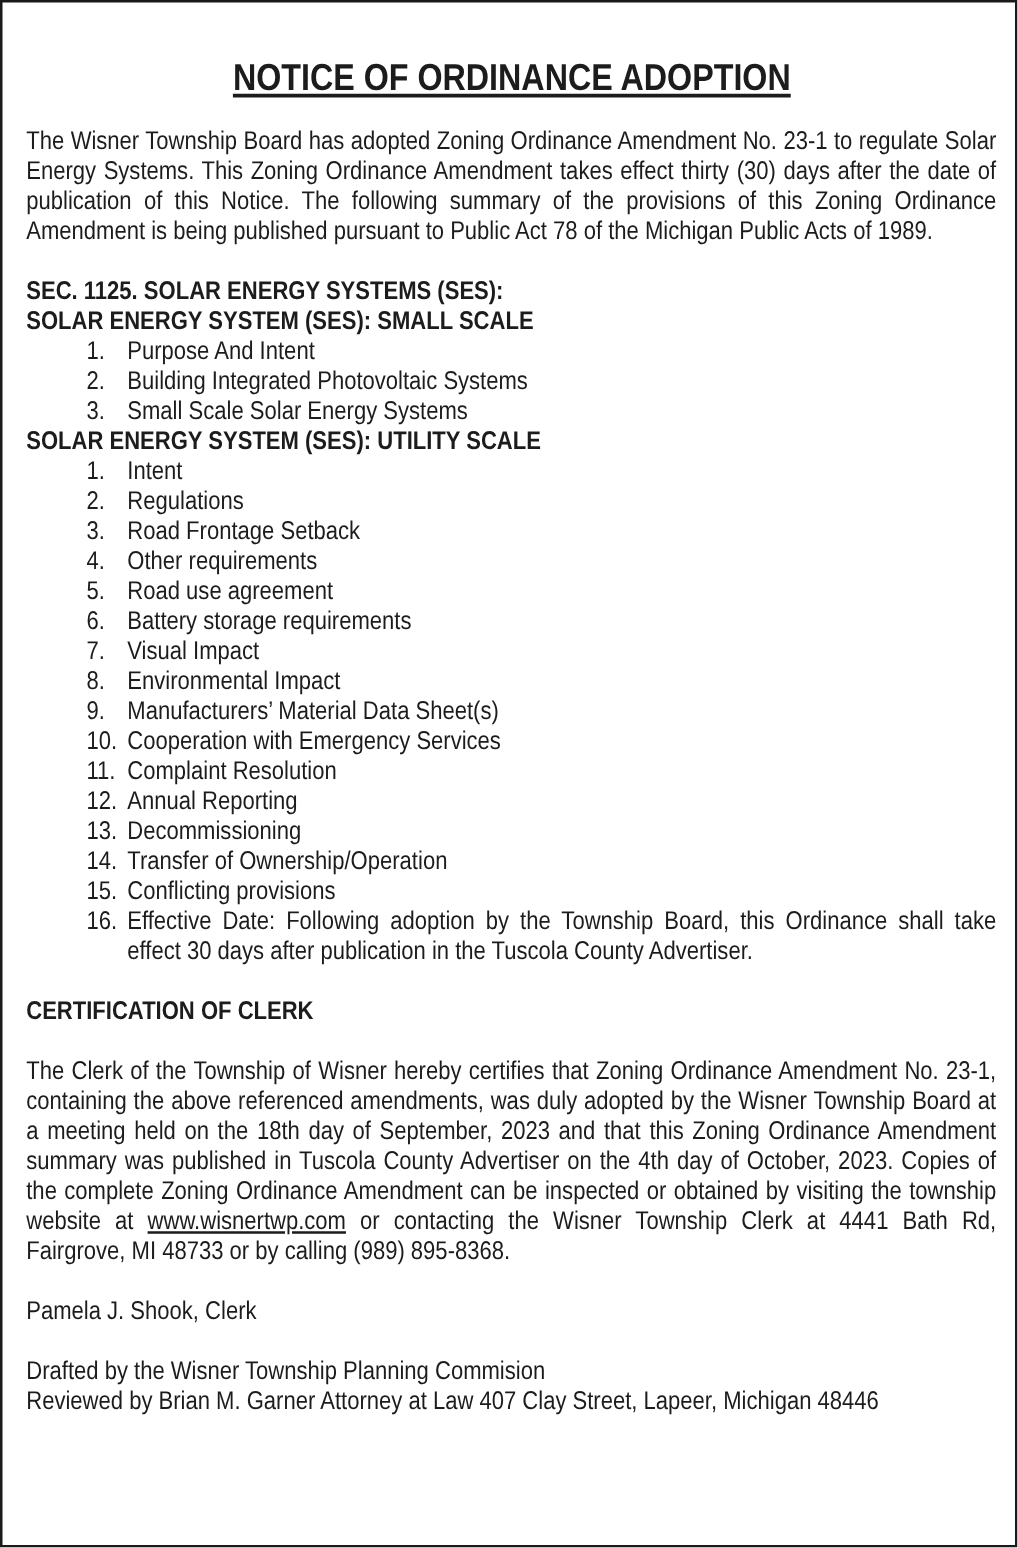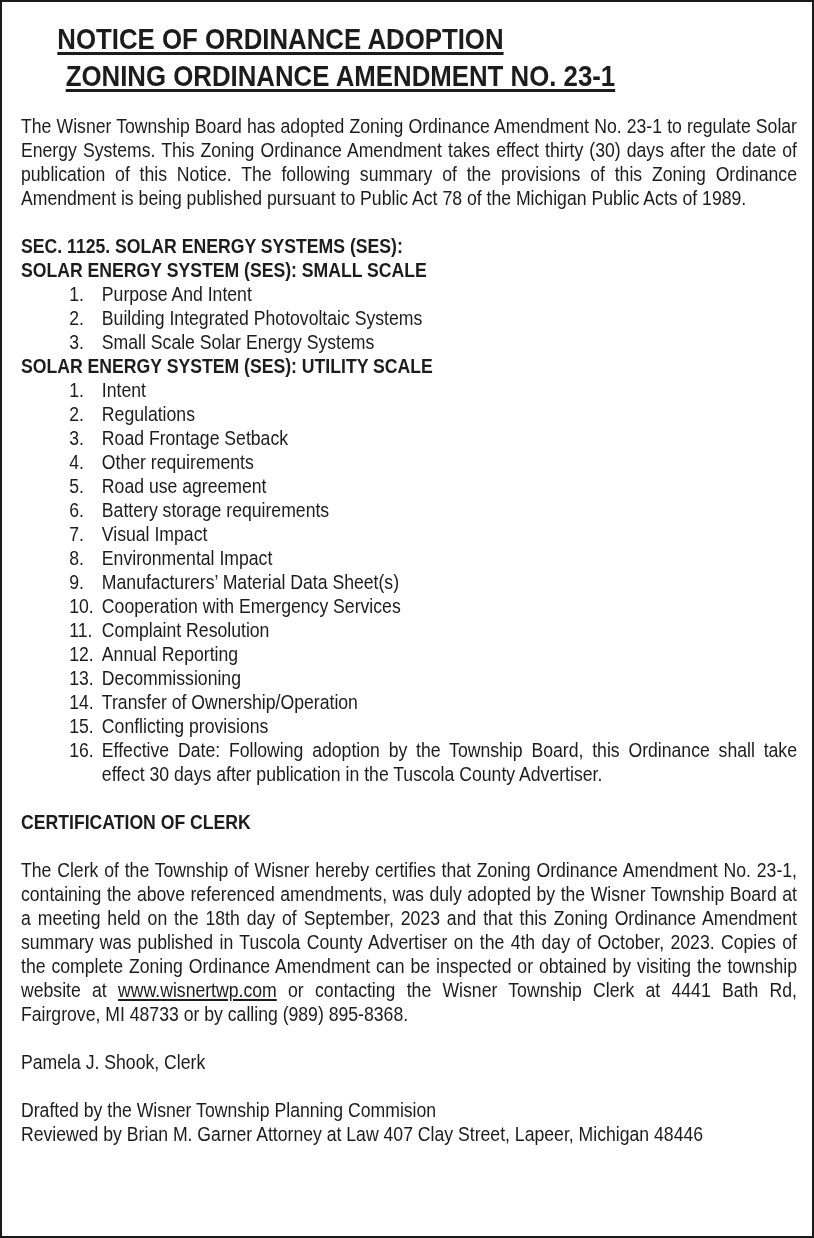--- a/index.html
+++ b/index.html
@@ -32,21 +32,23 @@
       width: 776px;
     }
     
     .cond {
       display: block;
       transform-origin: 0 0;
       transform: scaleX(0.86);
       width: calc(100% / 0.86);
     }
     .title-block {
+      text-align: center;
       width: 776px;
+      margin-top: 24px;
     }
     .title-line {
       display: block;
       font-weight: bold;
       font-size: 30px;
       line-height: 37px;
       text-decoration: underline;
       text-decoration-thickness: 3px;
       text-underline-offset: 3px;
       white-space: nowrap;
@@ -118,21 +120,20 @@
     }
   </style>
 </head>
 <body>
 
 <div class="notice-frame">
   <div class="page">
 
     <div class="title-block">
       <div class="title-line"><span>NOTICE OF ORDINANCE ADOPTION</span></div>
-      <div class="title-line"><span>ZONING ORDINANCE AMENDMENT NO. 23-1</span></div>
     </div>
 
     <div class="cond">
       <p class="para intro">The Wisner Township Board has adopted Zoning Ordinance Amendment No. 23-1 to regulate Solar Energy Systems. This Zoning Ordinance Amendment takes effect thirty (30) days after the date of publication of this Notice. The following summary of the provisions of this Zoning Ordinance Amendment is being published pursuant to Public Act 78 of the Michigan Public Acts of 1989.</p>
 
       <div class="sec-block">
         <div class="bold-head">SEC. 1125. SOLAR ENERGY SYSTEMS (SES):</div>
         <div class="bold-head">SOLAR ENERGY SYSTEM (SES): SMALL SCALE</div>
         <ul class="list">
           <li class="list-item">

